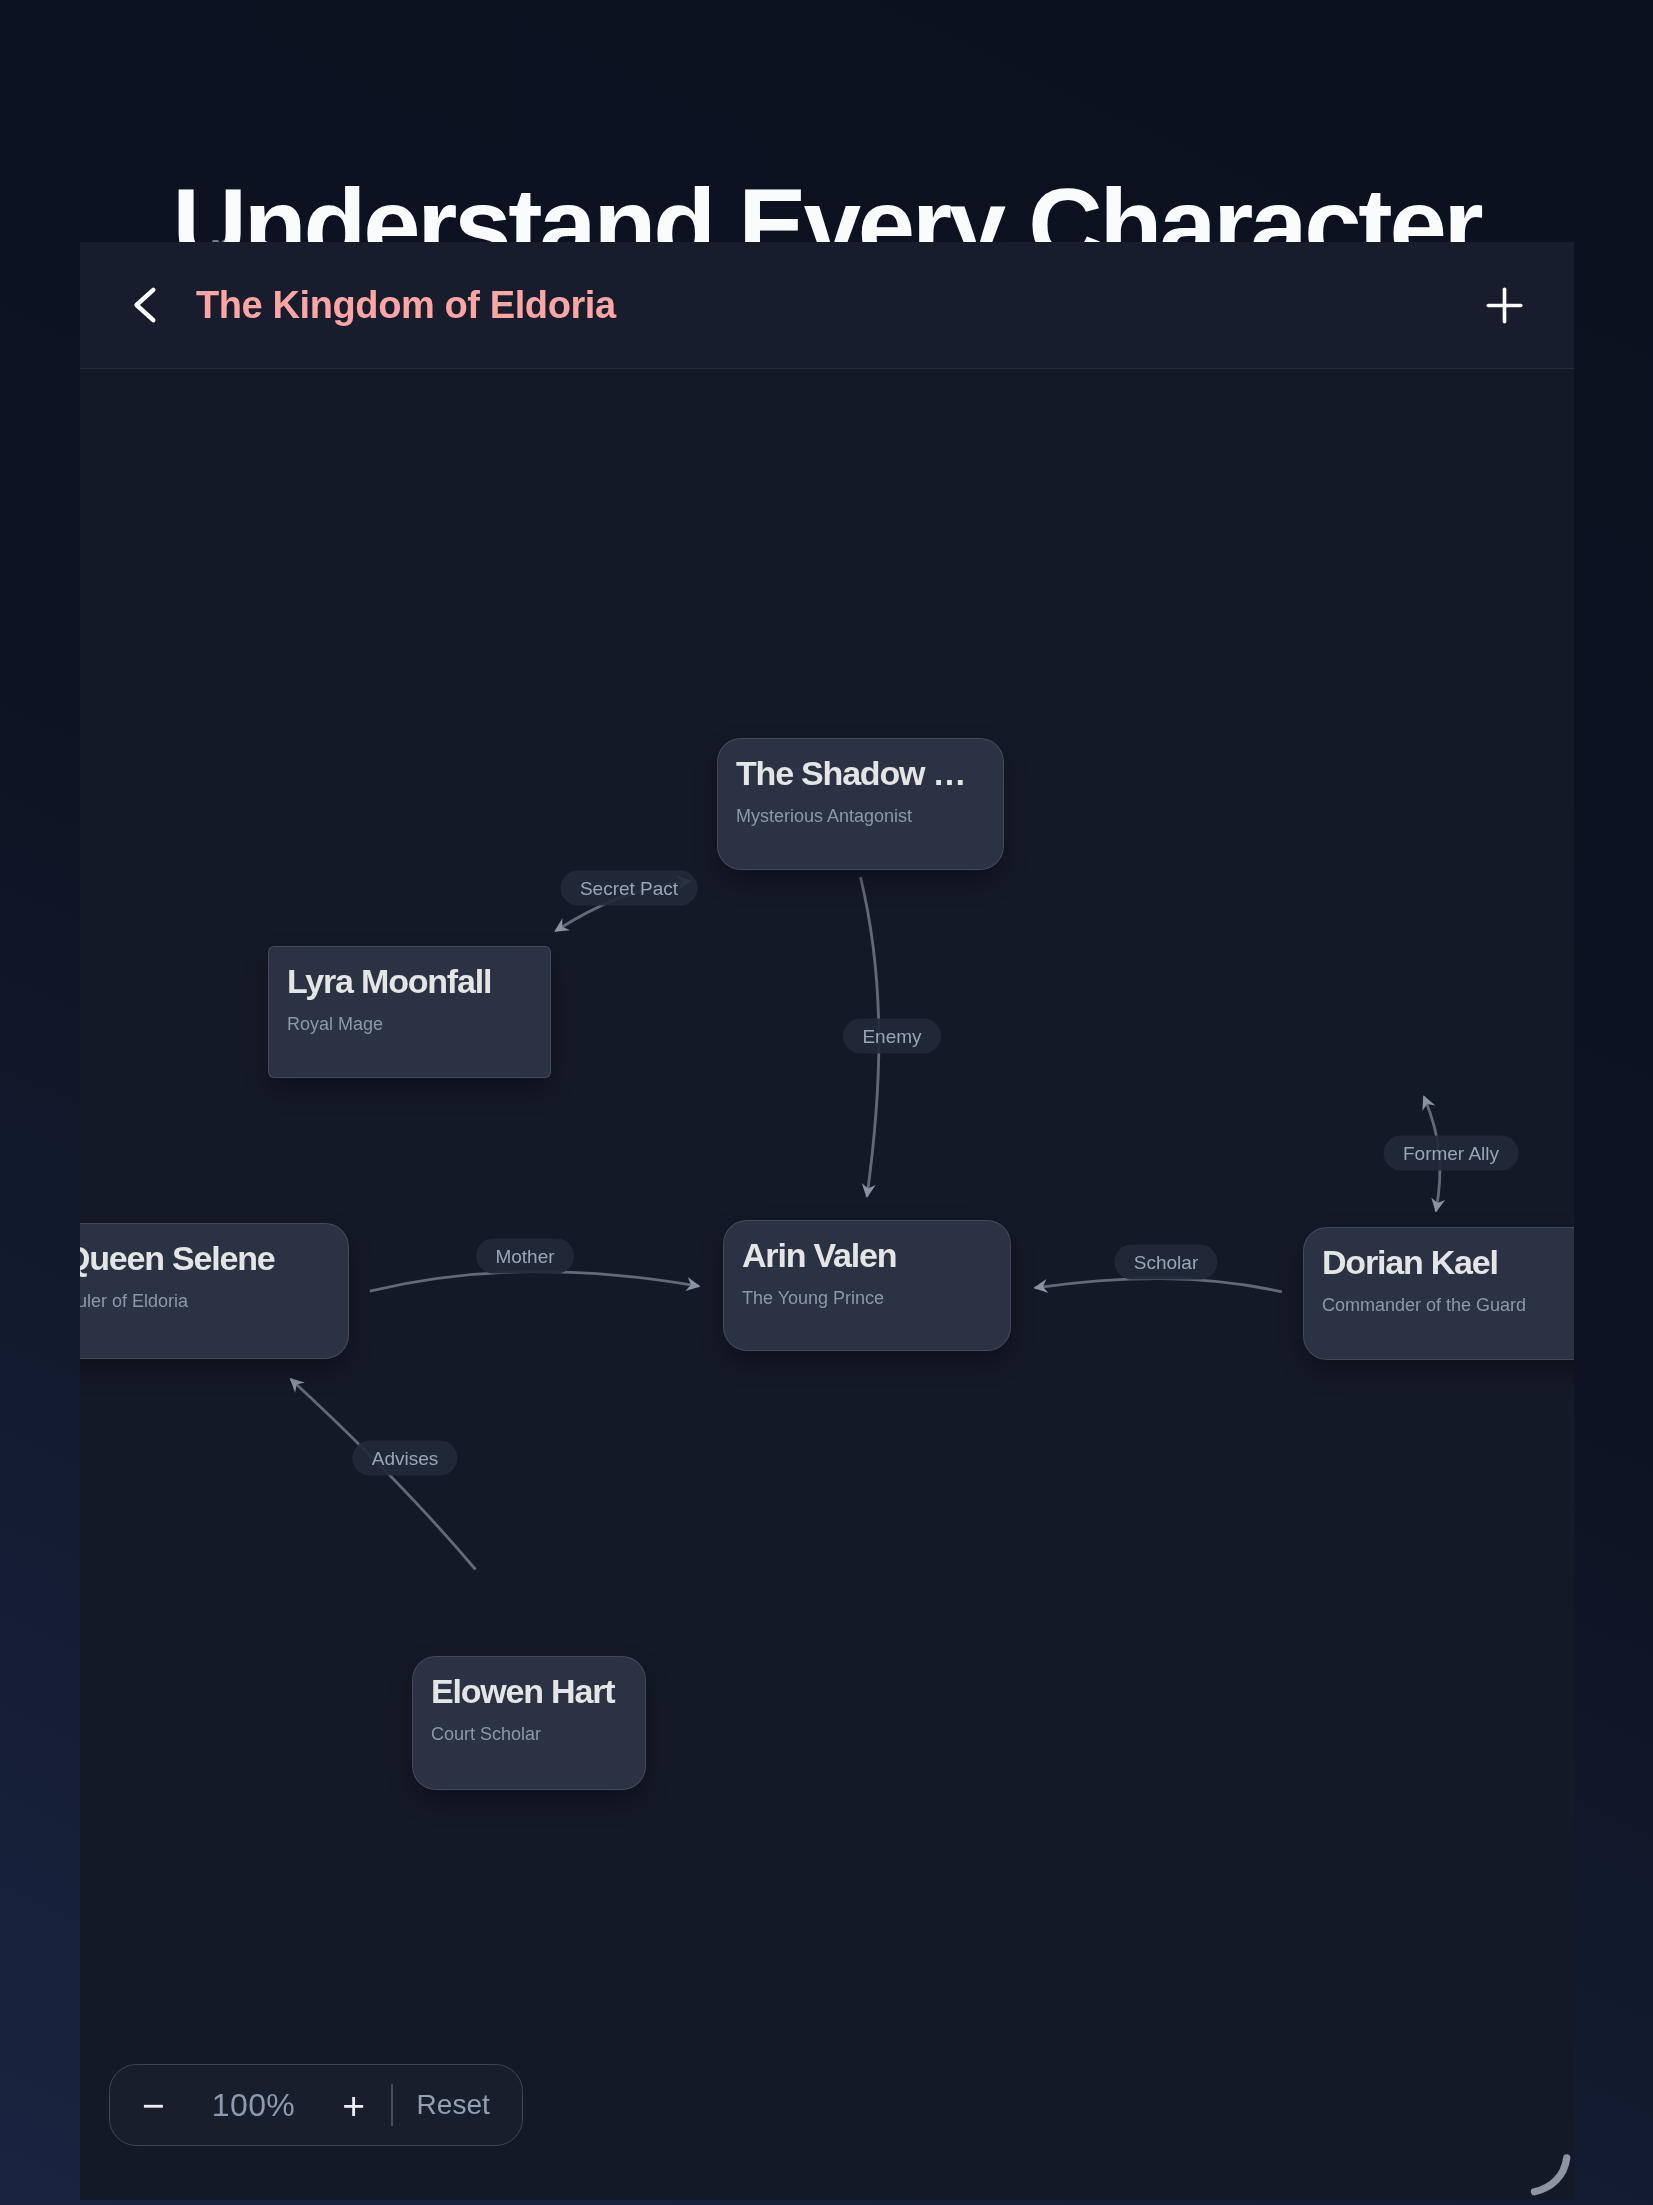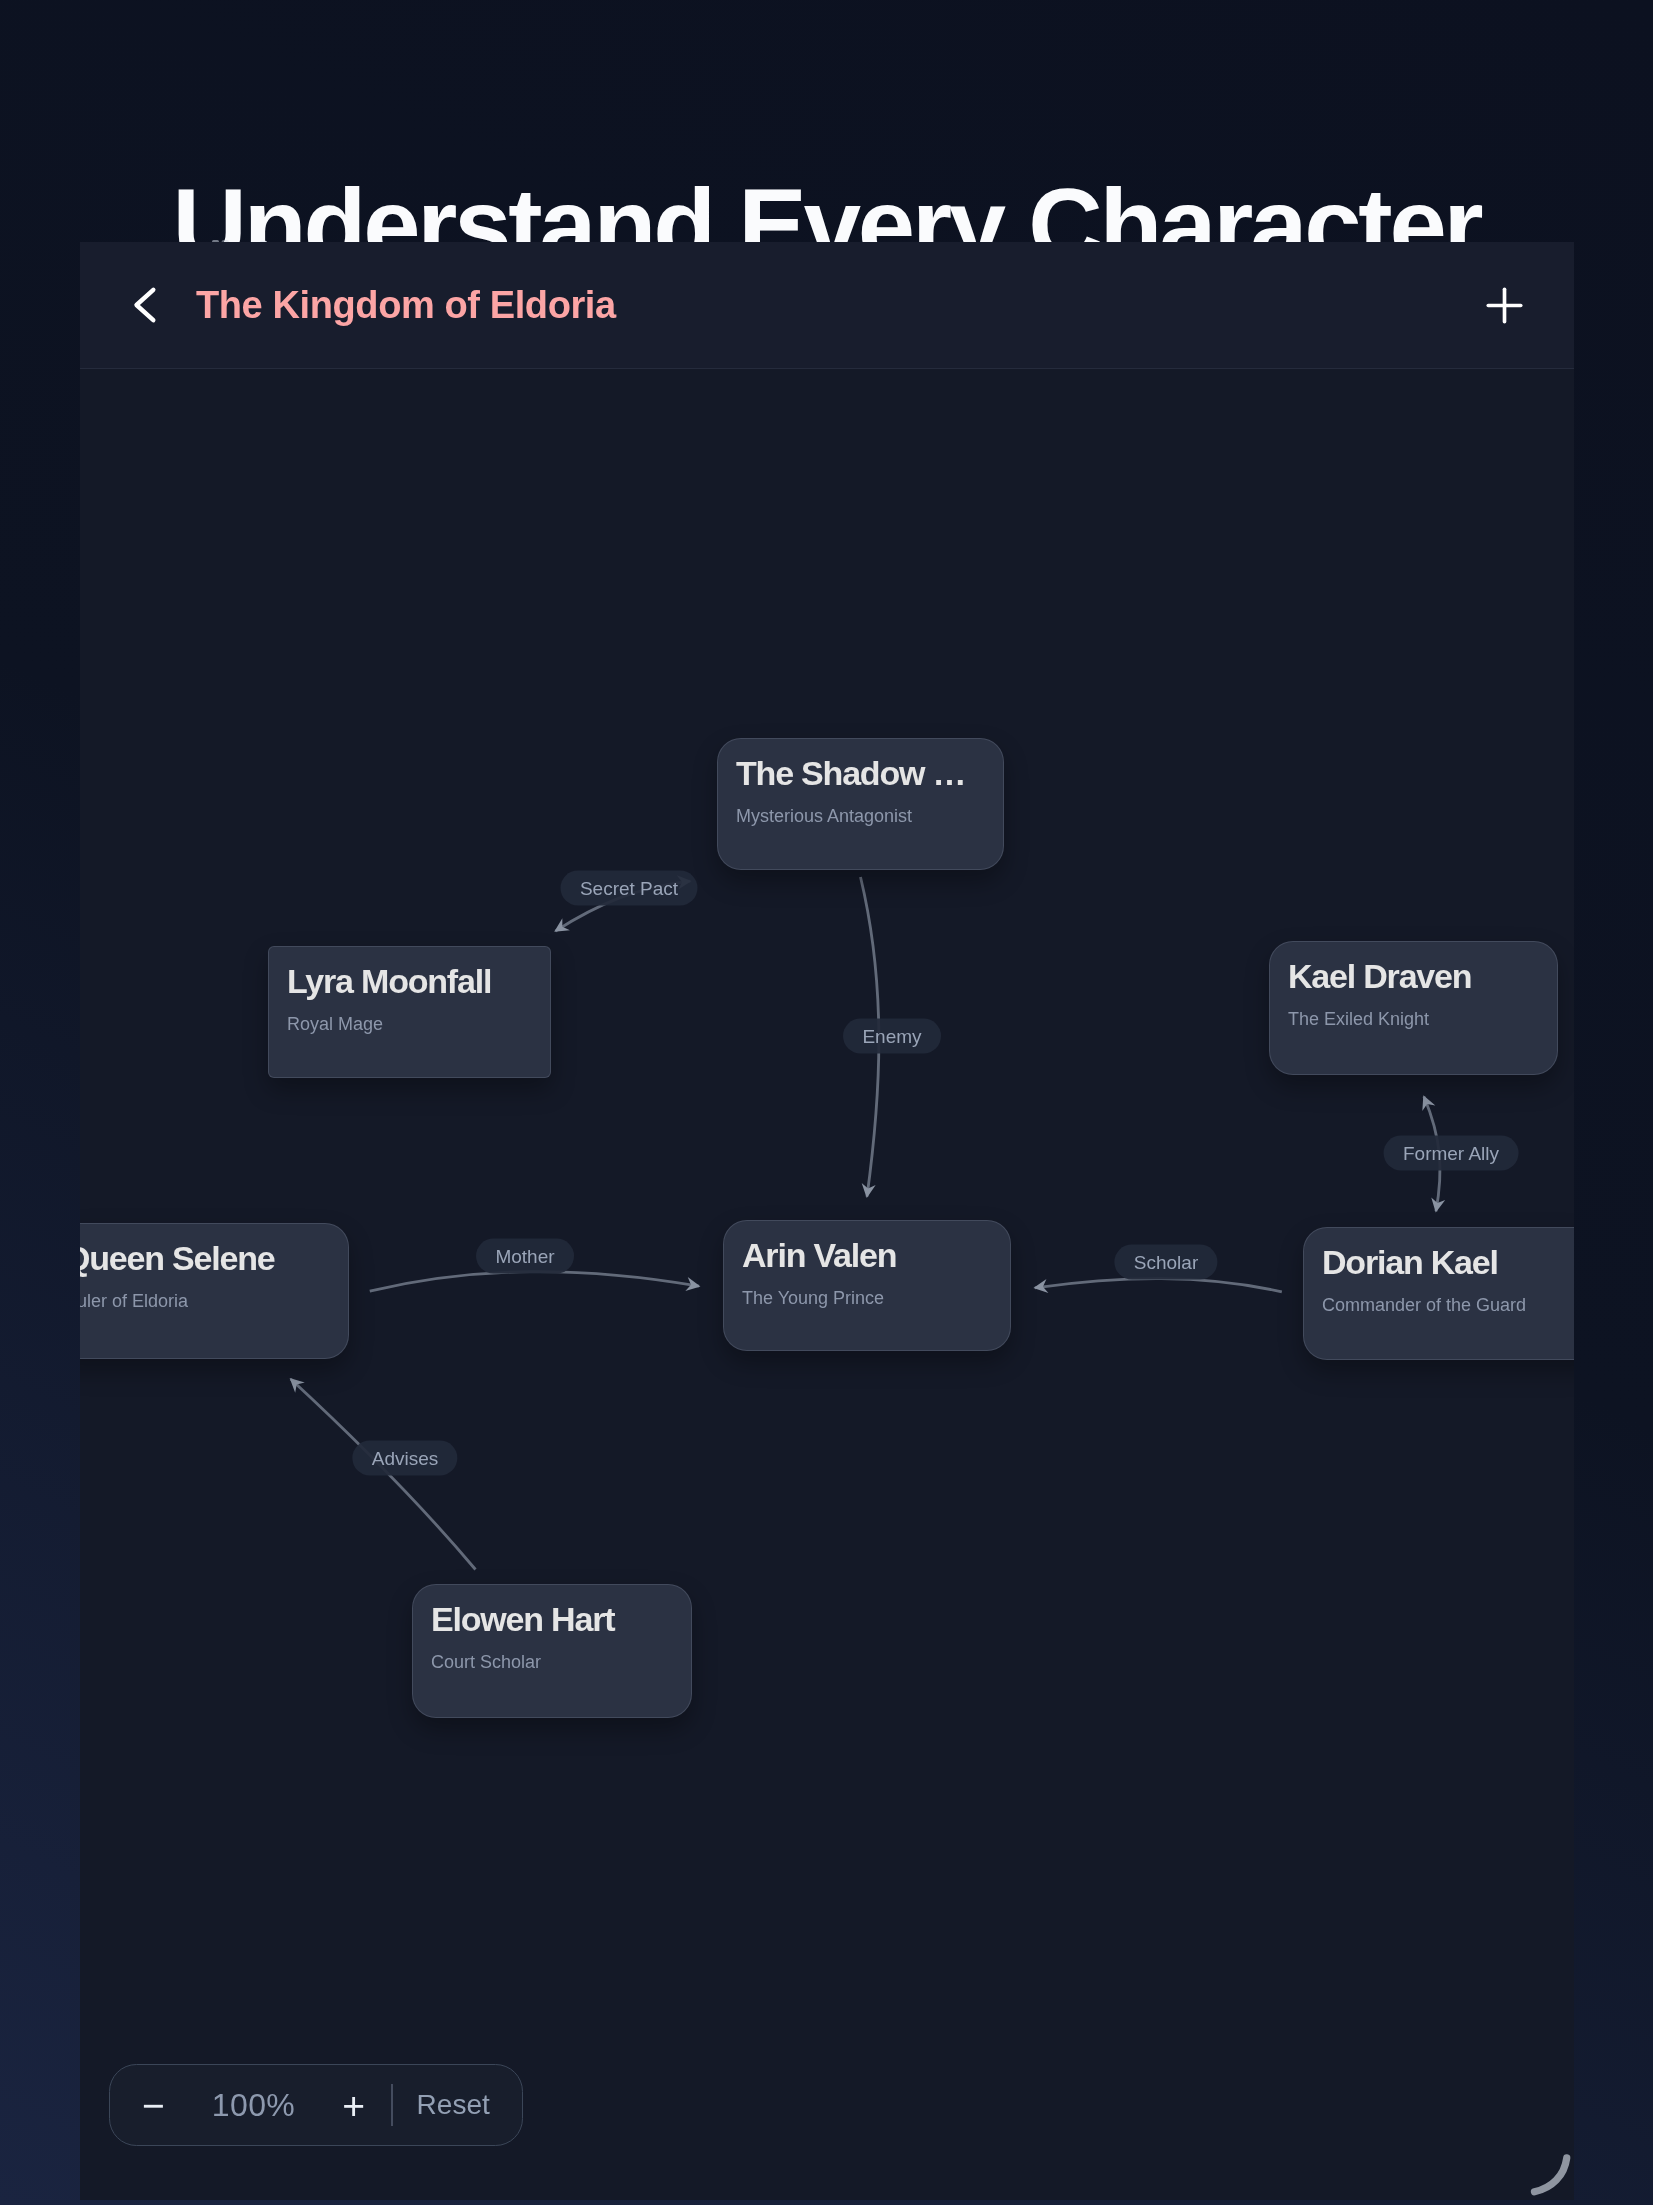--- a/index.html
+++ b/index.html
@@ -117,37 +117,33 @@
       <button class="reset-btn">Reset</button>
     </div>
   <div class="node" style="left: 637px; top: 369px; width: 287px; height: 132px;">
         <div class="node-name">The Shadow Ki...</div>
         <div class="node-role">Mysterious Antagonist</div>
       </div>
       <div class="node" style="left: 188px; top: 577px; width: 283px; height: 132px; border-radius: 6px;">
         <div class="node-name">Lyra Moonfall</div>
         <div class="node-role">Royal Mage</div>
       </div>
-      <div class="node" style="left: 1189px; top: 572px; width: 289px; height: 134px;">
-        <div class="node-name">Kael Draven</div>
-        <div class="node-role">The Exiled Knight</div>
-      </div>
       <div class="node" style="left: -35px; top: 854px; width: 304px; height: 136px;">
         <div class="node-name">Queen Selene</div>
         <div class="node-role">Ruler of Eldoria</div>
       </div>
       <div class="node" style="left: 643px; top: 851px; width: 288px; height: 131px;">
         <div class="node-name">Arin Valen</div>
         <div class="node-role">The Young Prince</div>
       </div>
       <div class="node" style="left: 1223px; top: 858px; width: 307px; height: 133px;">
         <div class="node-name">Dorian Kael</div>
         <div class="node-role">Commander of the Guard</div>
       </div>
-      <div class="node" style="left: 332px; top: 1215px; width: 280px; height: 134px;">
+      <div class="node" style="left: 332px; top: 1287px; width: 234px; height: 134px;">
         <div class="node-name">Elowen Hart</div>
         <div class="node-role">Court Scholar</div>
       </div>
       <div class="edge-label" style="left: 549px; top: 519px;">Secret Pact</div>
       <div class="edge-label" style="left: 812px; top: 667px;">Enemy</div>
       <div class="edge-label" style="left: 1371px; top: 784px;">Former Ally</div>
       <div class="edge-label" style="left: 445px; top: 887px;">Mother</div>
       <div class="edge-label" style="left: 1086px; top: 893px;">Scholar</div>
       <div class="edge-label" style="left: 325px; top: 1089px;">Advises</div>
     </div>

